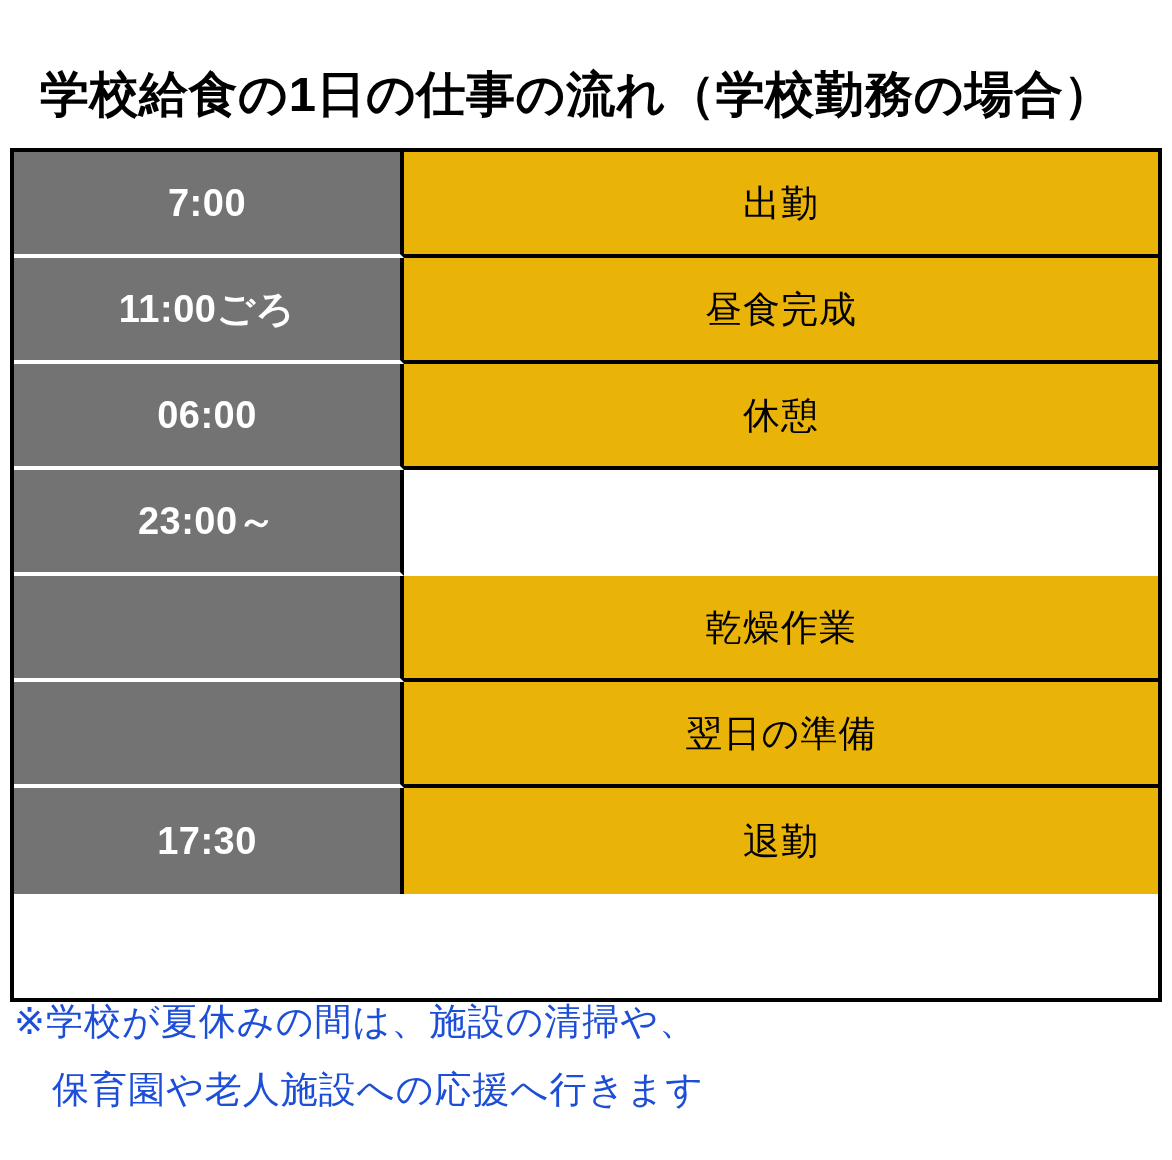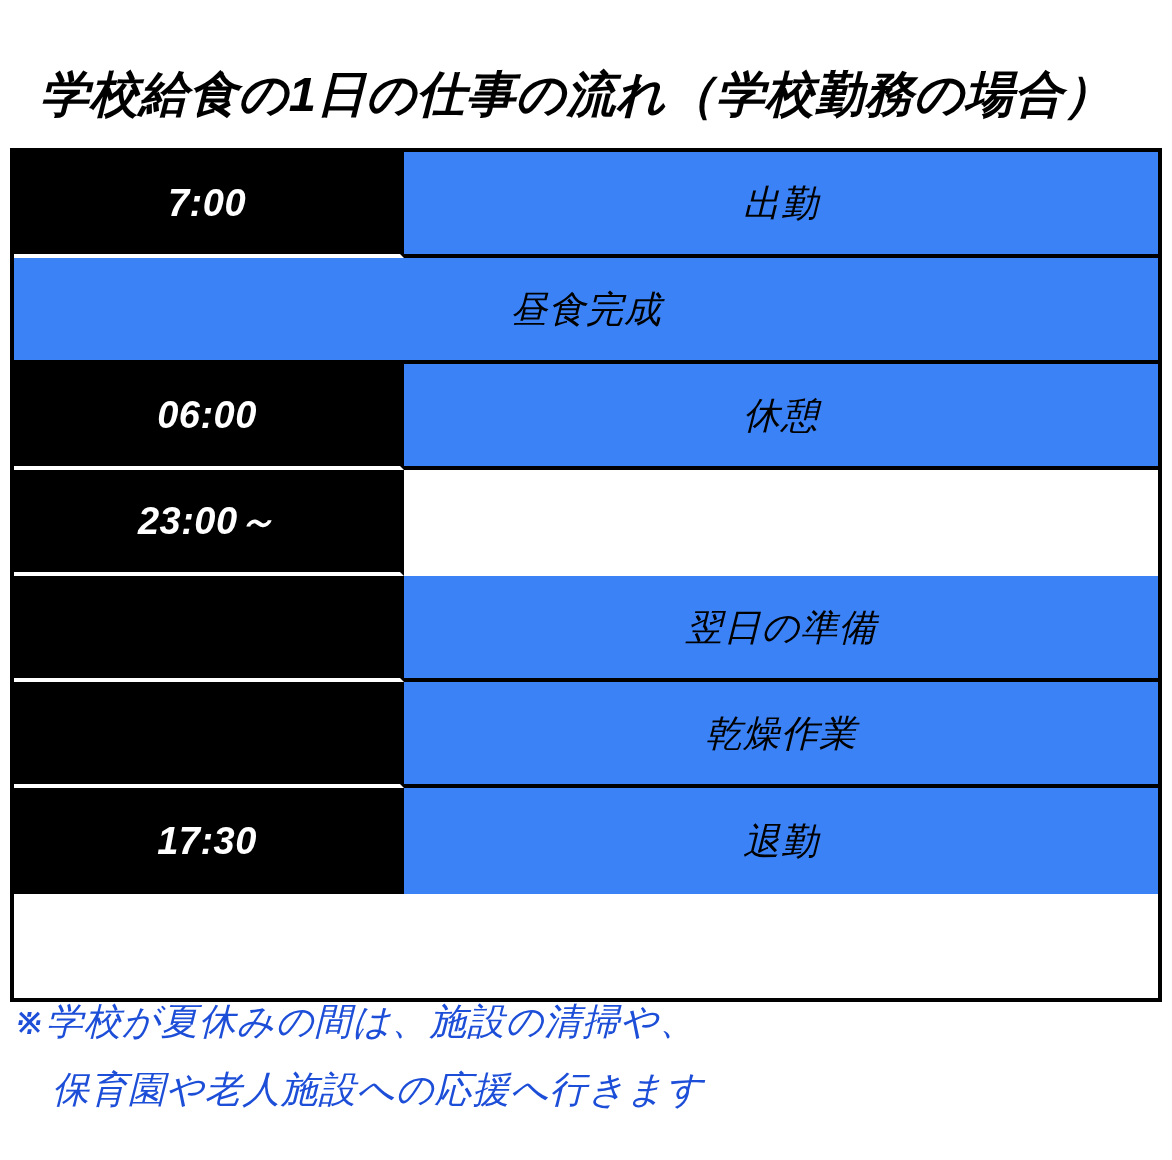--- a/index.html
+++ b/index.html
@@ -15,21 +15,20 @@
     font-family: "Liberation Sans", "DejaVu Sans", sans-serif;
     color: #000000;
     position: relative;
   }
 
   .page {
     width: 1172px;
     height: 1160px;
     position: relative;
     box-sizing: border-box;
-    font-style: italic;
   }
 
   
   .page-title {
     position: absolute;
     left: 40px;
     top: 26px;
     width: 1100px;
     height: 72px;
     display: flex;
@@ -56,37 +55,37 @@
   .table-row {
     display: flex;
     height: 106.0px;
     box-sizing: border-box;
   }
 
   .time-cell {
     width: 390px;
     flex: 0 0 390px;
     box-sizing: border-box;
-    background: #000000;
+    background: #737373;
     border-bottom: 4px solid #ffffff;
     border-right: 4px solid #000000;
     display: flex;
     align-items: center;
     justify-content: center;
     color: #ffffff;
     font-size: 38px;
     font-weight: bold;
     letter-spacing: 0.5px;
     line-height: 1;
   }
 
   .task-cell {
     flex: 1 1 auto;
     box-sizing: border-box;
-    background: #3b82f6;
+    background: #eab308;
     border-bottom: 4px solid #000000;
     display: flex;
     align-items: center;
     justify-content: center;
     color: #000000;
     font-size: 37px;
     font-weight: normal;
     letter-spacing: 1px;
     line-height: 1;
   }
@@ -121,40 +120,41 @@
 
   <div class="schedule-table">
 
     <div class="table-row">
       <div class="time-cell">7:00</div>
       <div class="task-cell">出勤</div>
     </div>
 
 
     <div class="table-row">
+      <div class="time-cell">11:00ごろ</div>
       <div class="task-cell">昼食完成</div>
     </div>
 
     <div class="table-row">
       <div class="time-cell">06:00</div>
       <div class="task-cell">休憩</div>
     </div>
 
     <div class="table-row">
       <div class="time-cell">23:00～</div>
     </div>
 
     <div class="table-row">
       <div class="time-cell"></div>
-      <div class="task-cell">翌日の準備</div>
+      <div class="task-cell">乾燥作業</div>
     </div>
 
     <div class="table-row">
       <div class="time-cell"></div>
-      <div class="task-cell">乾燥作業</div>
+      <div class="task-cell">翌日の準備</div>
     </div>
 
     <div class="table-row">
       <div class="time-cell">17:30</div>
       <div class="task-cell">退勤</div>
     </div>
 
   </div>
 
   <div class="footer-note">

